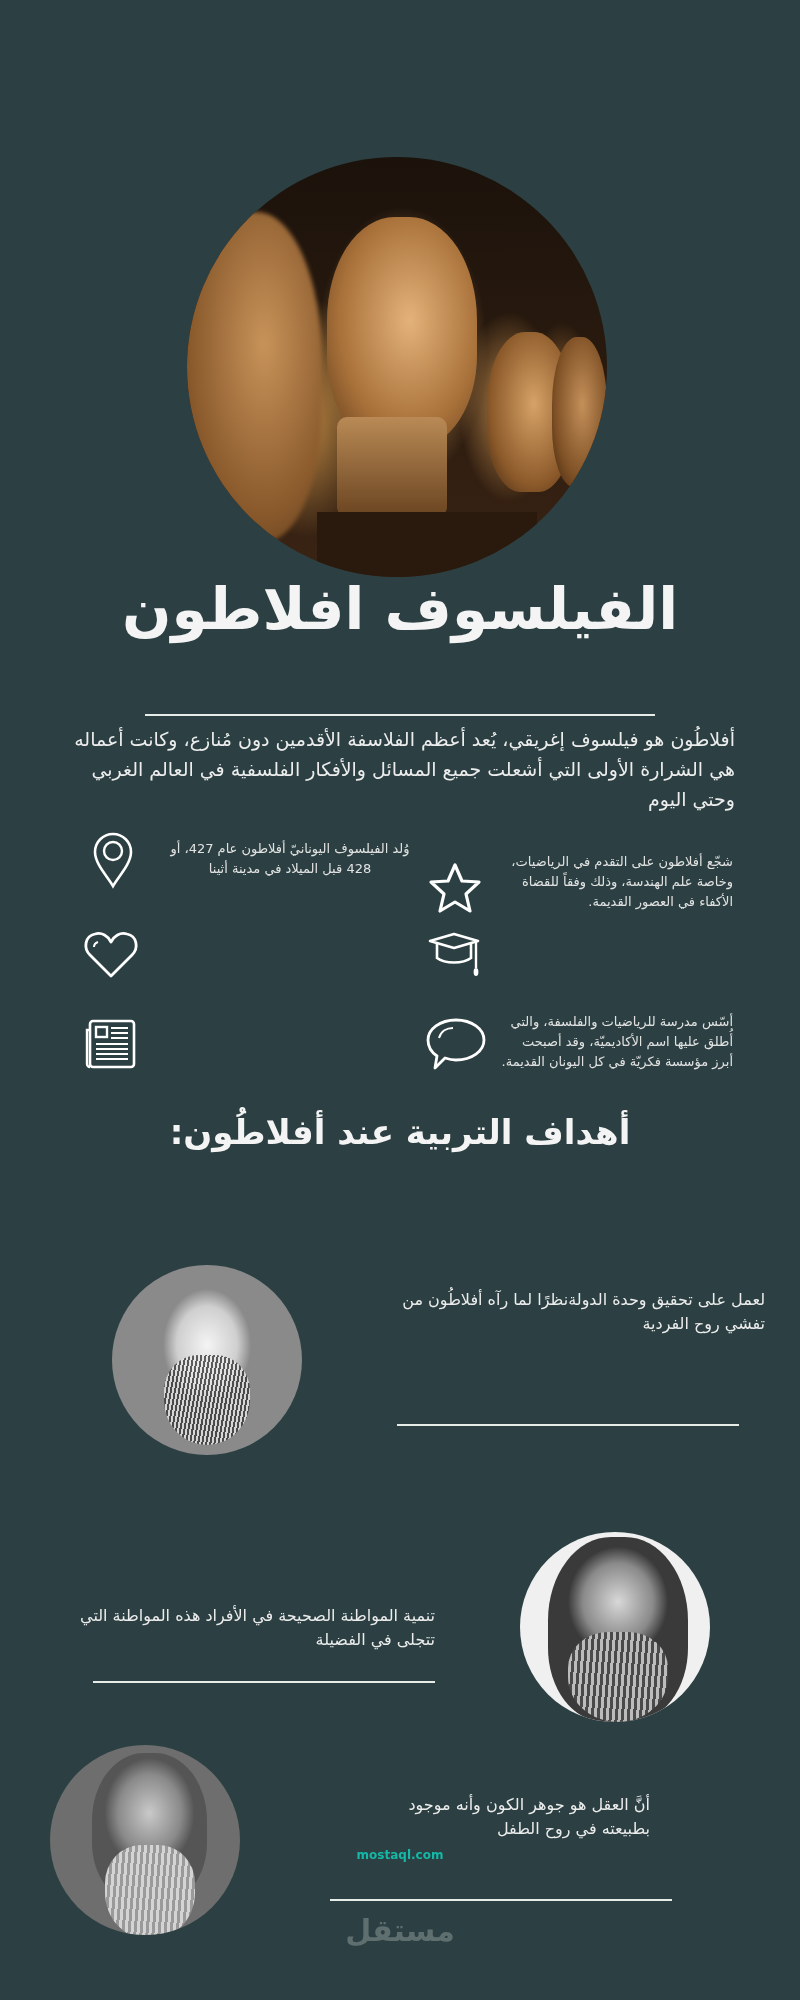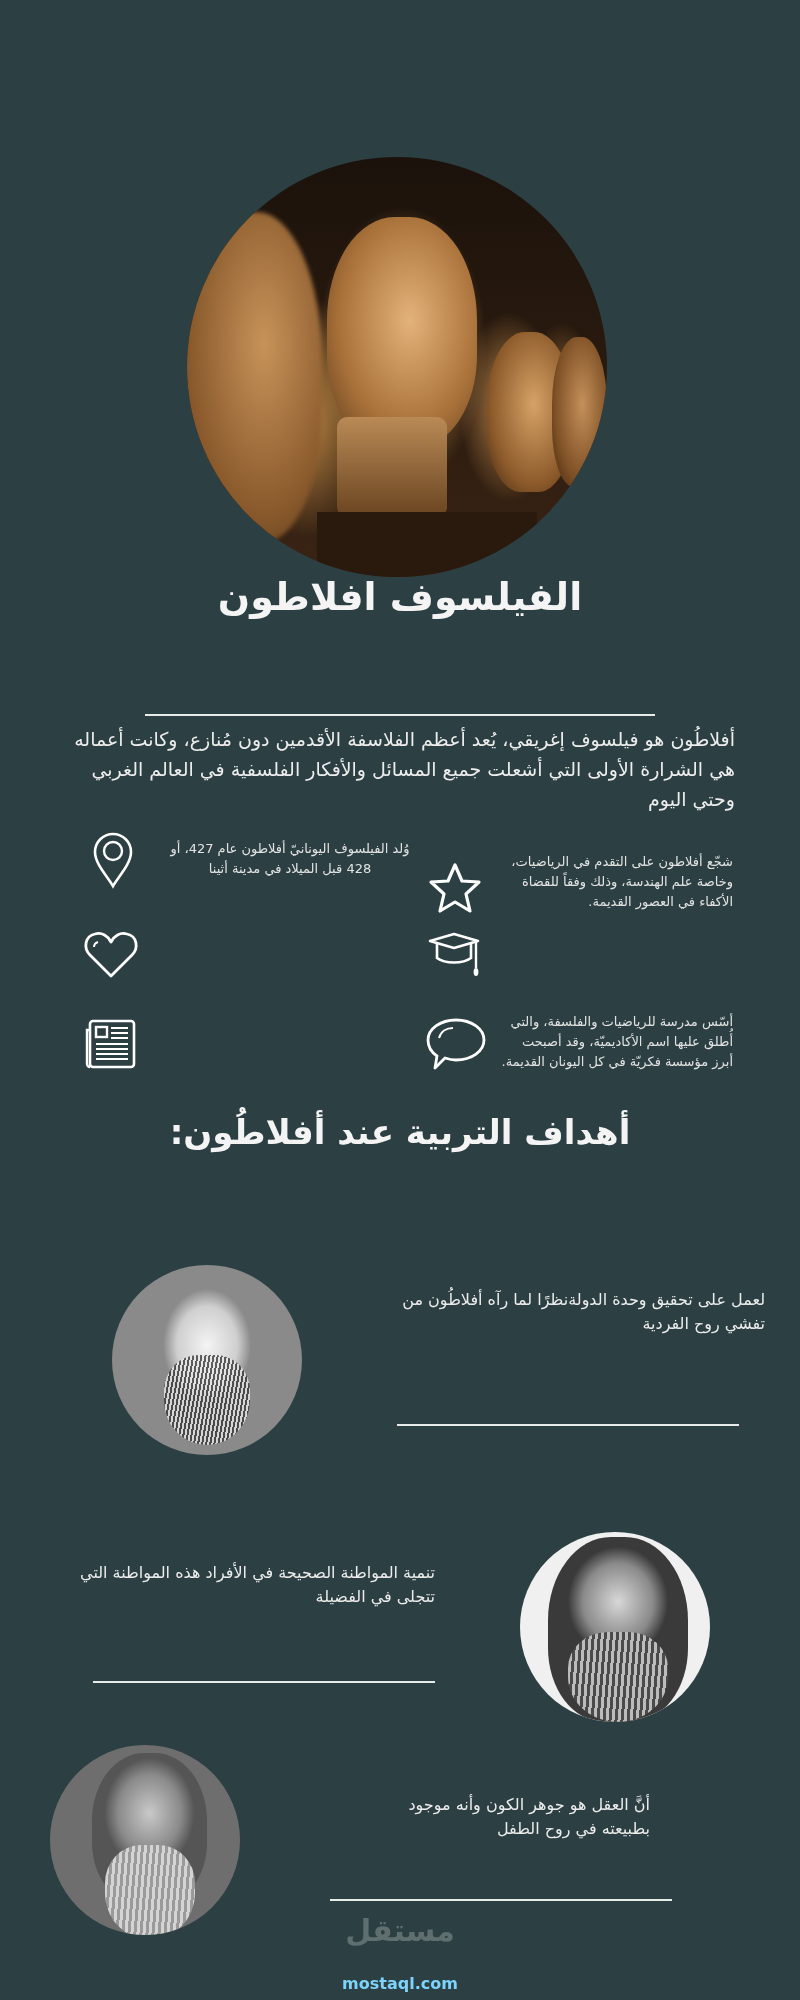--- a/index.html
+++ b/index.html
@@ -11,37 +11,37 @@
       background:
         radial-gradient(ellipse 70px 120px at 118px 260px, rgba(201,145,72,0.95), rgba(120,75,30,0.0) 100%),
         radial-gradient(ellipse 85px 140px at 215px 190px, rgba(220,165,95,1), rgba(140,90,40,0) 100%),
         radial-gradient(ellipse 50px 95px at 322px 250px, rgba(200,145,80,0.9), rgba(120,80,30,0) 100%),
         radial-gradient(ellipse 35px 80px at 375px 245px, rgba(180,125,65,0.8), rgba(100,60,20,0) 100%),
         linear-gradient(180deg, #1b120b 0%, #2b1b0f 55%, #3a2414 100%);
     }
     .bust { position: absolute; border-radius: 45% 45% 40% 40%; }
     .main-title {
       left: 0; width: 800px; top: 575px; text-align: center;
-      font-family: "DejaVu Sans", sans-serif; font-weight: bold; font-size: 38px; color: #f4f4f4;
+      font-family: "DejaVu Sans", sans-serif; font-weight: bold; font-size: 58px; color: #f4f4f4;
       letter-spacing: 1px;
     }
     .divider { height: 2px; background: #e8ece9; }
     .intro {
       left: 45px; width: 690px; top: 724px; font-size: 19px; line-height: 30px; text-align: right; color: #ededed;
     }
     .fact-text { font-size: 13px; line-height: 20px; color: #e2e2e2; text-align: right; }
     .icon { position: absolute; }
     .icon svg { display: block; }
     .section-title {
       left: 0; width: 800px; top: 1112px; text-align: center; font-weight: bold; font-size: 34px; color: #f4f4f4;
     }
     .circle-photo { border-radius: 50%; overflow: hidden; }
     .goal-text { font-size: 16px; line-height: 24px; color: #ececec; text-align: right; }
     .logo-ar { left: 300px; top: 1913px; width: 200px; text-align: center; font-weight: bold; font-size: 30px; color: #5f6e6f; direction: rtl; }
-    .logo-en { left: 300px; top: 1974px; width: 200px; text-align: center; font-weight: bold; font-size: 16px; color: #7dd3fc; direction: ltr; }
+    .logo-en { left: 300px; top: 1848px; width: 200px; text-align: center; font-weight: bold; font-size: 12px; color: #14b8a6; direction: ltr; }
   </style>
 </head>
 <body>
 
 <div class="abs hero-photo" title="تماثيل نصفية لفلاسفة يونانيين">
   <div class="bust" style="left:-10px;top:55px;width:145px;height:330px;background:radial-gradient(ellipse at 60% 40%, #c8935a, #8a5a2c 60%, #4a2e16);filter:blur(2px);"></div>
   <div class="bust" style="left:140px;top:60px;width:150px;height:230px;background:radial-gradient(ellipse at 55% 45%, #e3b27a, #a9713a 60%, #5b3919);"></div>
   <div class="bust" style="left:150px;top:260px;width:110px;height:100px;border-radius:10px;background:linear-gradient(180deg,#b98a55,#6a4421);"></div>
   <div style="position:absolute;left:130px;top:355px;width:220px;height:70px;background:#2a1a0e;"></div>
   <div class="bust" style="left:300px;top:175px;width:85px;height:160px;background:radial-gradient(ellipse at 55% 45%, #d6a267, #8c5a2a 65%, #3c2410);"></div>
@@ -121,21 +121,21 @@
 </div>
 
 <div class="abs section-title">أهداف التربية عند أفلاطُون:</div>
 
 <div class="abs circle-photo" style="left:112px;top:1265px;width:190px;height:190px;background:radial-gradient(ellipse 55px 70px at 50% 42%, #f4f4f4, #cfcfcf 55%, #8a8a8a 80%), repeating-linear-gradient(90deg,#ffffff 0 2px,#bdbdbd 2px 3px);" title="نقش لأفلاطون">
   <div style="position:absolute;left:52px;top:90px;width:86px;height:90px;border-radius:40% 40% 50% 50%;background:repeating-linear-gradient(100deg,#3a3a3a 0 2px,#e8e8e8 2px 4px);opacity:0.8;"></div>
 </div>
 <div class="abs goal-text" style="left:385px;top:1288px;width:380px;">لعمل على تحقيق وحدة الدولةنظرًا لما رآه أفلاطُون من تفشي روح الفردية</div>
 <div class="abs divider" style="left:397px;top:1424px;width:342px;"></div>
 
-<div class="abs goal-text" style="left:55px;top:1561px;width:380px;">تنمية المواطنة الصحيحة في الأفراد هذه المواطنة التي تتجلى في الفضيلة</div>
+<div class="abs goal-text" style="left:55px;top:1604px;width:380px;">تنمية المواطنة الصحيحة في الأفراد هذه المواطنة التي تتجلى في الفضيلة</div>
 <div class="abs circle-photo" style="left:520px;top:1532px;width:190px;height:190px;background:#f0f0f0;" title="تمثال أفلاطون">
   <div style="position:absolute;left:28px;top:5px;width:140px;height:185px;border-radius:45% 45% 40% 40%;background:radial-gradient(ellipse 50px 55px at 50% 35%, #d8d8d8, #8a8a8a 70%, #3a3a3a);"></div>
   <div style="position:absolute;left:48px;top:100px;width:100px;height:90px;border-radius:40% 40% 50% 50%;background:repeating-linear-gradient(95deg,#4a4a4a 0 3px,#bcbcbc 3px 6px);"></div>
 </div>
 <div class="abs divider" style="left:93px;top:1681px;width:342px;"></div>
 
 <div class="abs circle-photo" style="left:50px;top:1745px;width:190px;height:190px;background:#6e6e6e;" title="لوحة أفلاطون">
   <div style="position:absolute;left:42px;top:8px;width:115px;height:150px;border-radius:45% 45% 40% 40%;background:radial-gradient(ellipse 45px 55px at 50% 40%, #c9c9c9, #8a8a8a 70%, #555);"></div>
   <div style="position:absolute;left:55px;top:100px;width:90px;height:95px;border-radius:40% 40% 50% 50%;background:repeating-linear-gradient(95deg,#9a9a9a 0 3px,#d4d4d4 3px 6px);"></div>
 </div>

